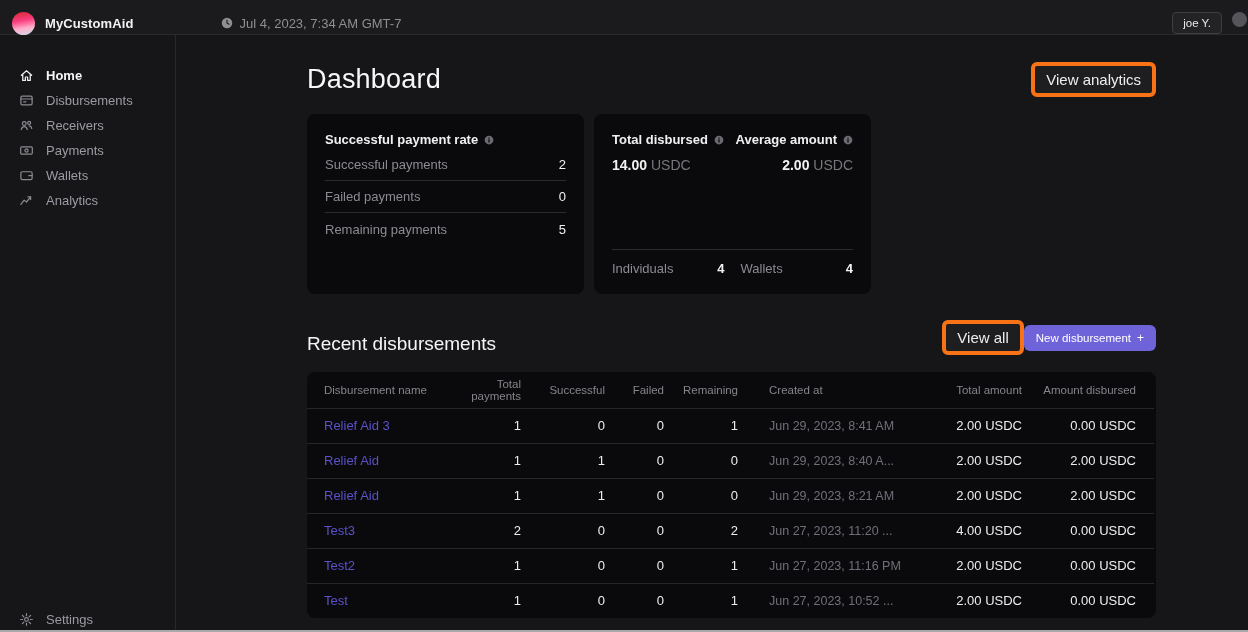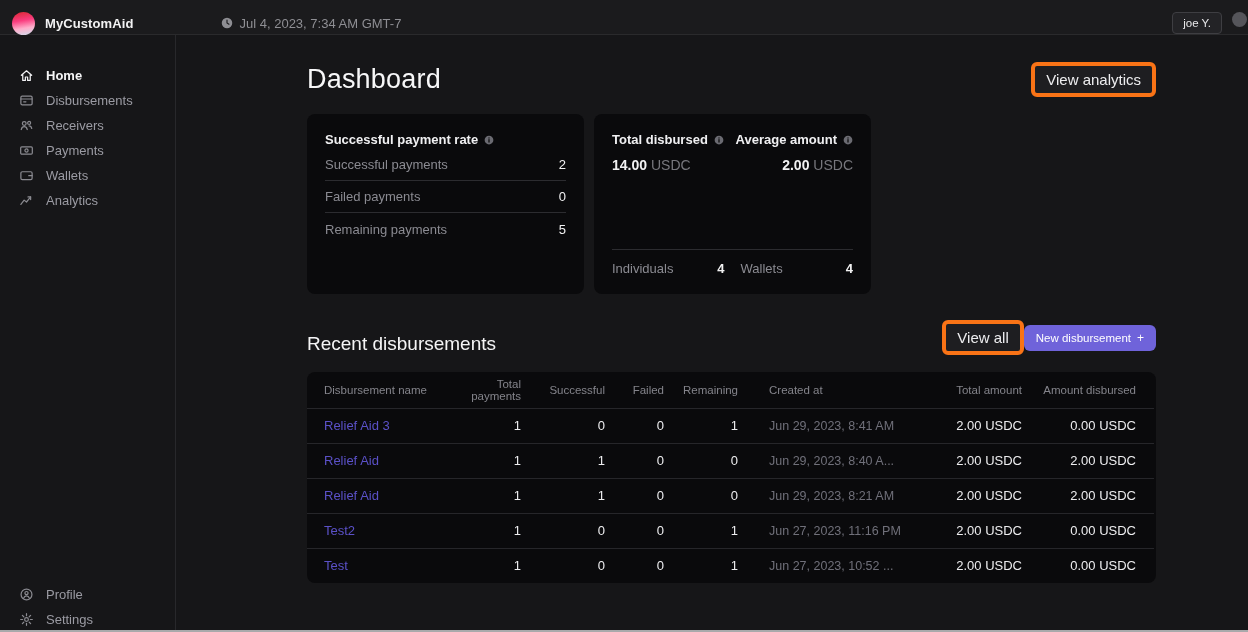--- a/index.html
+++ b/index.html
@@ -164,30 +164,20 @@
             <span class="nav-icon">
               <svg width="15" height="15" viewBox="0 0 16 16" fill="none" stroke="currentColor" stroke-width="1.3" stroke-linecap="round" stroke-linejoin="round">
                 <path d="M2 12.2 5.5 7.6l2.5 2 4.4-5.4"></path>
                 <path d="M9.6 4.2h2.8V7"></path>
               </svg>
             </span>
             <span>Analytics</span>
           </div>
         </div>
       <div class="sidebar-footer">
-          <div class="nav-item">
-            <span class="nav-icon">
-              <svg width="15" height="15" viewBox="0 0 16 16" fill="none" stroke="currentColor" stroke-width="1.3" stroke-linecap="round" stroke-linejoin="round">
-                <circle cx="8" cy="8" r="5.8"></circle>
-                <circle cx="8" cy="6.5" r="1.7"></circle>
-                <path d="M4.9 12c.6-1.6 1.8-2.5 3.1-2.5s2.5.9 3.1 2.5"></path>
-              </svg>
-            </span>
-            <span>Profile</span>
-          </div>
           <div class="nav-item">
             <span class="nav-icon">
               <svg width="15" height="15" viewBox="0 0 16 16" fill="none" stroke="currentColor" stroke-width="1.3" stroke-linecap="round" stroke-linejoin="round">
                 <circle cx="8" cy="8" r="2"></circle>
                 <path d="M8 1.8v2.1M8 12.1v2.1M1.8 8h2.1M12.1 8h2.1M3.6 3.6l1.5 1.5M10.9 10.9l1.5 1.5M3.6 12.4l1.5-1.5M10.9 5.1l1.5-1.5"></path>
               </svg>
             </span>
             <span>Settings</span>
           </div>
         </div>
@@ -333,20 +323,30 @@
                   <td class="al-left c0"><a class="row-link" href="#">Relief Aid</a></td>
                   <td class="al-right c1">1</td>
                   <td class="al-right c2">1</td>
                   <td class="al-right c3">0</td>
                   <td class="al-right c4">0</td>
                   <td class="al-left c5 muted">Jun 29, 2023, 8:21 AM</td>
                   <td class="al-right c6">2.00 USDC</td>
                   <td class="al-right c7">2.00 USDC</td>
                 </tr>
                 <tr>
+                  <td class="al-left c0"><a class="row-link" href="#">Test3</a></td>
+                  <td class="al-right c1">2</td>
+                  <td class="al-right c2">0</td>
+                  <td class="al-right c3">0</td>
+                  <td class="al-right c4">2</td>
+                  <td class="al-left c5 muted">Jun 27, 2023, 11:20 ...</td>
+                  <td class="al-right c6">4.00 USDC</td>
+                  <td class="al-right c7">0.00 USDC</td>
+                </tr>
+                <tr>
                   <td class="al-left c0"><a class="row-link" href="#">Test2</a></td>
                   <td class="al-right c1">1</td>
                   <td class="al-right c2">0</td>
                   <td class="al-right c3">0</td>
                   <td class="al-right c4">1</td>
                   <td class="al-left c5 muted">Jun 27, 2023, 11:16 PM</td>
                   <td class="al-right c6">2.00 USDC</td>
                   <td class="al-right c7">0.00 USDC</td>
                 </tr>
                 <tr>

